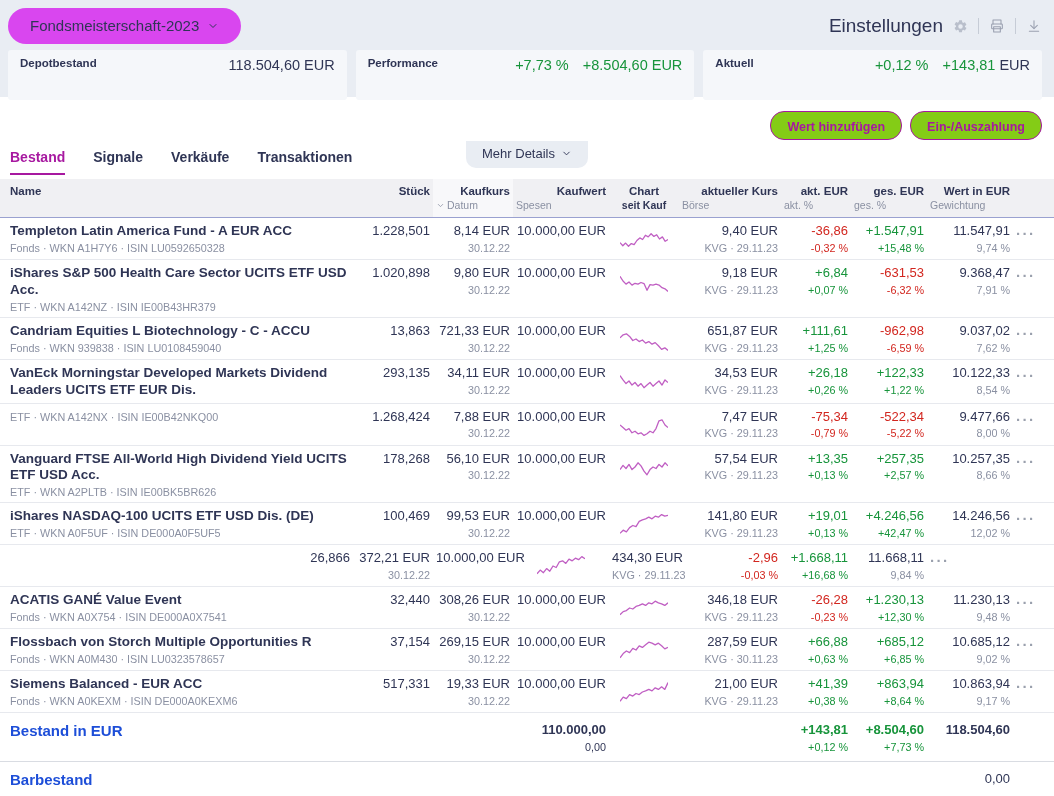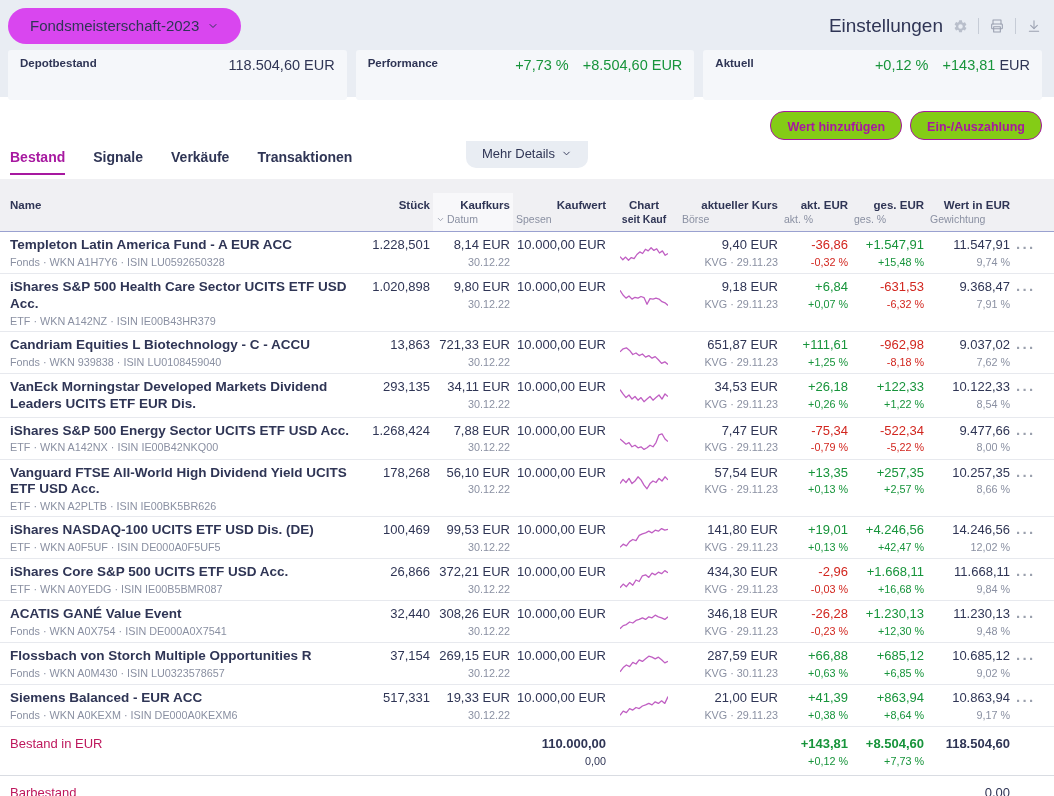--- a/index.html
+++ b/index.html
@@ -51,40 +51,40 @@
   
   .tabs { display:flex; gap:28px; padding:8px 0 0 10px; }
   .tab { font-size:14px; font-weight:bold; color:#2f3555; cursor:pointer; padding-bottom:8px; }
   .tab.active { color:#a718a0; border-bottom:2.5px solid #a718a0; }
   
   .grid {
     display:grid;
     grid-template-columns: minmax(0,1fr) 74px 74px 90px 64px 96px 64px 70px 80px 32px;
     column-gap:6px; padding:0 6px 0 10px; align-items:start;
   }
-  .thead { background:#f0f0f3; border-bottom:1px solid #9aa1d0; padding-top:20px; padding-bottom:6px; margin-top:4px; }
+  .thead { background:#f0f0f3; border-bottom:1px solid #9aa1d0; padding-top:6px; padding-bottom:6px; margin-top:4px; }
   .thead .hc { font-size:11.5px; font-weight:bold; color:#2f3555; }
   .thead .hc .h2 { font-size:10.5px; font-weight:normal; color:#8a90a2; margin-top:2px; display:flex; align-items:center; gap:2px; justify-content:flex-start; }
   .thead .hc.dark2 .h2 { color:#2f3555; font-weight:bold; justify-content:center; }
   .thead .num { text-align:right; }
   .thead .ctr { text-align:center; }
   .thead .sorted { background:#f8f8fa; margin:-6px -3px; padding:6px 3px; }
   .trow { border-bottom:1px solid #e7e9ee; padding-top:5px; padding-bottom:4px; min-height:41px; }
   .fund { font-size:13.5px; font-weight:bold; color:#2f3555; text-decoration:none; cursor:pointer; display:inline-block; line-height:1.25; }
   .meta { font-size:10.8px; color:#8a90a2; margin-top:2px; }
   .c.num { text-align:right; }
   .v { font-size:13px; color:#2f3555; line-height:1.3; white-space:nowrap; }
   .s { font-size:10.8px; color:#8a90a2; margin-top:2px; white-space:nowrap; }
   .s.pos { color:#17943b; } .s.neg { color:#d2261f; }
   .v.pos { color:#17943b; } .v.neg { color:#d2261f; }
   .sparkcell { display:flex; justify-content:center; align-items:center; padding-top:2px; }
   .menu-btn { background:none; border:none; color:#9aa0ad; font-size:15px; letter-spacing:1.5px; cursor:pointer; line-height:1; padding:3px 0 0 0; font-weight:bold; }
   
   .frow { border-bottom:1px solid #d9dce2; }
-  .frow .flabel { font-size:13px; font-weight:normal; color:#be185d; }
+  .frow .flabel { font-size:15px; font-weight:bold; color:#1d4ed8; }
   .frow.f1 { padding-top:9px; padding-bottom:8px; }
   .frow.f2, .frow.f3 { padding-top:9px; padding-bottom:9px; }
   .frow .v { font-weight:bold; }
   .frow .s.dark { color:#2f3555; }
 </style>
 </head>
 <body>
 
 <div class="band">
   <div class="band-top">
@@ -308,21 +308,21 @@
       <div class="c num">
         <div class="v">651,87 EUR</div>
         <div class="s">KVG · 29.11.23</div>
       </div>
       <div class="c num">
         <div class="v pos">+111,61</div>
         <div class="s pos">+1,25 %</div>
       </div>
       <div class="c num">
         <div class="v neg">-962,98</div>
-        <div class="s neg">-8,18 %</div>
+        <div class="s neg">-6,59 %</div>
       </div>
       <div class="c num">
         <div class="v">9.037,02</div>
         <div class="s">7,62 %</div>
       </div>
       <div class="c"><button class="menu-btn">···</button></div>
     </div>
     <div class="grid trow">
       <div class="c"><a class="fund">VanEck Morningstar Developed Markets Dividend Leaders UCITS ETF EUR Dis.</a></div>
       <div class="c num">
@@ -352,21 +352,21 @@
         <div class="v pos">+122,33</div>
         <div class="s pos">+1,22 %</div>
       </div>
       <div class="c num">
         <div class="v">10.122,33</div>
         <div class="s">8,54 %</div>
       </div>
       <div class="c"><button class="menu-btn">···</button></div>
     </div>
     <div class="grid trow">
-      <div class="c"><a class="fund">iShares S&amp;P 500 Energy Sector UCITS ETF USD Acc.</a><div class="meta">ETF · WKN A142NX · ISIN IE00B42NKQ00</div></div>
+      <div class="c"><div class="meta">ETF · WKN A142NX · ISIN IE00B42NKQ00</div></div>
       <div class="c num">
         <div class="v">1.268,424</div>
       </div>
       <div class="c num">
         <div class="v">7,88 EUR</div>
         <div class="s">30.12.22</div>
       </div>
       <div class="c num">
         <div class="v">10.000,00 EUR</div>
       </div>
@@ -457,21 +457,20 @@
         <div class="v pos">+4.246,56</div>
         <div class="s pos">+42,47 %</div>
       </div>
       <div class="c num">
         <div class="v">14.246,56</div>
         <div class="s">12,02 %</div>
       </div>
       <div class="c"><button class="menu-btn">···</button></div>
     </div>
     <div class="grid trow">
-      <div class="c"><a class="fund">iShares Core S&amp;P 500 UCITS ETF USD Acc.</a><div class="meta">ETF · WKN A0YEDG · ISIN IE00B5BMR087</div></div>
       <div class="c num">
         <div class="v">26,866</div>
       </div>
       <div class="c num">
         <div class="v">372,21 EUR</div>
         <div class="s">30.12.22</div>
       </div>
       <div class="c num">
         <div class="v">10.000,00 EUR</div>
       </div>

